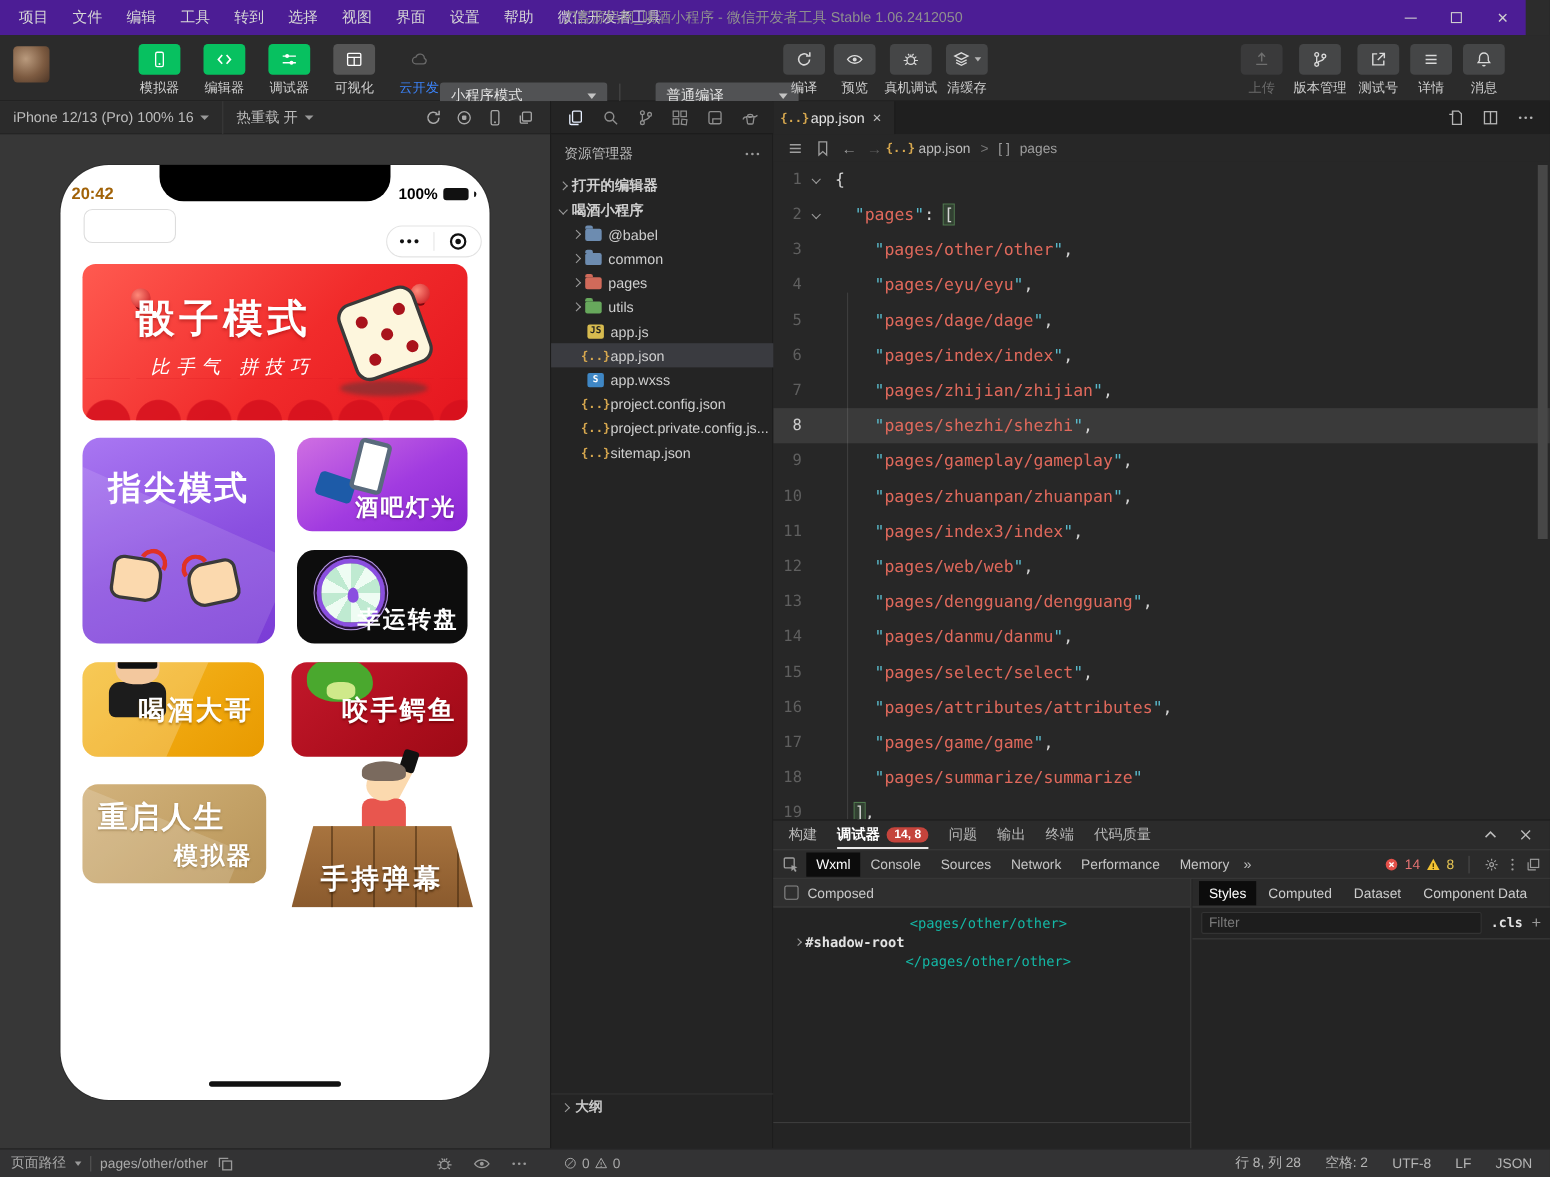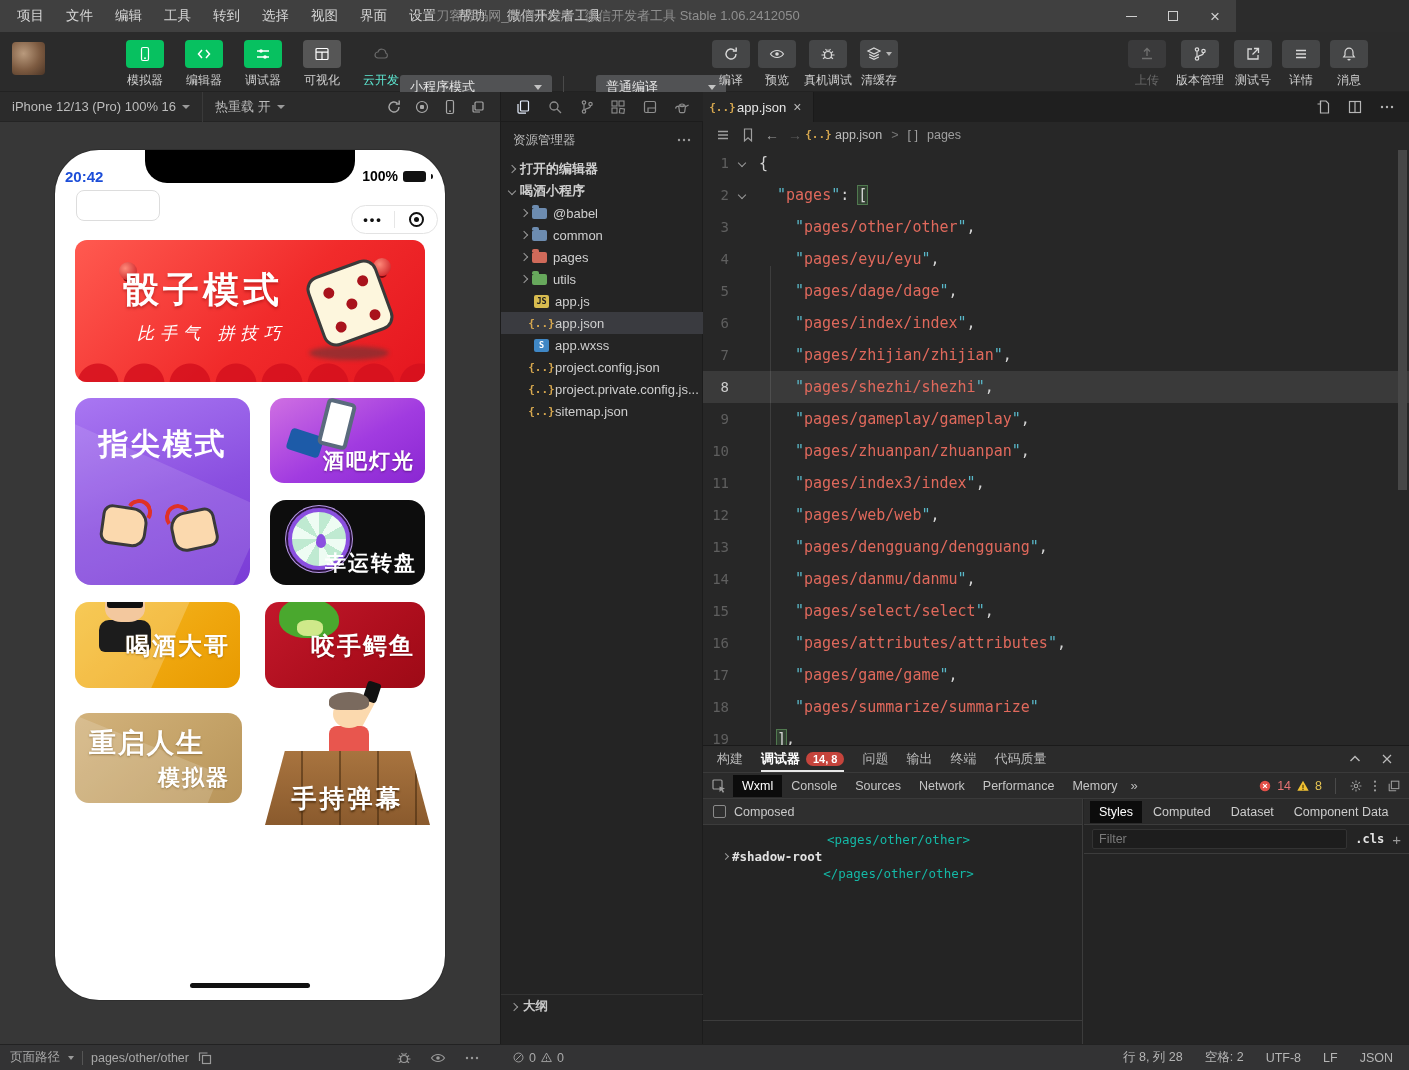--- a/index.html
+++ b/index.html
@@ -9,21 +9,21 @@
        font-family:"Liberation Sans","DejaVu Sans",sans-serif;font-size:13px;
        -webkit-font-smoothing:antialiased;}
   .abs{position:absolute;}
   .ico{display:inline-flex;align-items:center;justify-content:center;}
   .ico svg{width:16px;height:16px;display:block;}
   .chev{display:inline-block;width:6px;height:6px;border-right:1.4px solid #9a9a9a;border-bottom:1.4px solid #9a9a9a;flex:none;}
   .chev.r{transform:rotate(-45deg);}
   .chev.d{transform:rotate(45deg);}
 
   
-  #titlebar{left:0;top:0;width:1236px;height:32px;background:#404040;display:flex;align-items:center;}
+  #titlebar{left:0;top:0;width:1387px;height:32px;background:#4c1d95;display:flex;align-items:center;}
   #menubar{display:flex;gap:4px;padding-left:8px;}
   .menu-item{padding:3px 9px;color:#d6d6d6;font-size:13.5px;cursor:default;border-radius:3px;}
   #win-title{position:absolute;left:50%;transform:translateX(-50%);color:#8f8f8f;font-size:13px;white-space:nowrap;}
   #win-controls{margin-left:auto;display:flex;height:32px;}
   .win-btn{width:42px;height:32px;display:flex;align-items:center;justify-content:center;color:#cfcfcf;}
   .win-min-glyph{width:11px;height:0;border-top:1.4px solid #cfcfcf;}
   .win-max-glyph{width:10px;height:10px;border:1.4px solid #cfcfcf;}
   .win-close-glyph{font-size:17px;line-height:1;}
 
   
@@ -31,21 +31,21 @@
   #avatar{left:12px;top:10px;width:33px;height:33px;border-radius:4px;
     background:radial-gradient(circle at 35% 35%,#b99a7d,#7d5b41 55%,#4c3526);}
   .tb-group{display:flex;}
   #tb-modes{margin-left:120px;margin-top:8px;gap:9px;}
   .tb-mode{display:flex;flex-direction:column;align-items:center;width:50px;cursor:pointer;}
   .tb-mode .btnface{width:38px;height:28px;border-radius:4px;display:flex;align-items:center;justify-content:center;color:#fff;}
   .tb-mode.green .btnface{background:#07c160;}
   .tb-mode.gray .btnface{background:#565656;}
   .tb-mode.disabled .btnface{background:transparent;color:#6a6a6a;}
   .tb-mode .lbl{margin-top:4px;font-size:12px;color:#cfcfcf;white-space:nowrap;}
-  .tb-mode.disabled .lbl{color:#5eead4;}
+  .tb-mode.disabled .lbl{color:#3b82f6;}
   .dropdown{height:24px;background:#515254;border-radius:3px;color:#e3e3e3;font-size:13px;
     display:flex;align-items:center;padding:0 10px;gap:8px;cursor:pointer;}
   .dropdown .caret{width:0;height:0;border-left:4px solid transparent;border-right:4px solid transparent;border-top:5px solid #c3c3c3;margin-left:auto;}
   #dd-mode{left:400px;top:43px;width:152px;}
   .tb-vsep{left:563px;top:44px;width:1px;height:24px;background:#4a4a4a;}
   #dd-compile{left:576px;top:43px;width:130px;margin-left:20px;}
   #tb-actions{left:712px;top:8px;gap:8px;}
   .tb-act{display:flex;flex-direction:column;align-items:center;cursor:pointer;}
   .tb-act .btnface{min-width:38px;height:28px;border-radius:4px;background:#454647;color:#d9d9d9;display:flex;align-items:center;justify-content:center;padding:0 6px;gap:4px;}
   .tb-act .lbl{margin-top:4px;font-size:12px;color:#cfcfcf;white-space:nowrap;}
@@ -58,21 +58,21 @@
   #sim{left:0;top:92px;width:500px;height:952px;background:#373737;}
   #sim-header{position:absolute;left:0;top:0;width:500px;height:30px;background:#2b2b2b;border-bottom:1px solid #242424;display:flex;align-items:center;color:#bcbcbc;}
   #device-select{display:flex;align-items:center;gap:6px;padding:0 12px;height:30px;cursor:pointer;}
   #hot-reload{display:flex;align-items:center;gap:6px;padding:0 12px;height:30px;cursor:pointer;border-left:1px solid #3a3a3a;}
   .dd-caret{width:0;height:0;border-left:4px solid transparent;border-right:4px solid transparent;border-top:4.5px solid #9a9a9a;}
   #sim-header .hdr-icons{margin-left:auto;display:flex;gap:12px;padding-right:14px;color:#a8a8a8;}
   #sim-header .hdr-icons .ico{cursor:pointer;}
 
   #phone{position:absolute;left:55px;top:58px;width:390px;height:850px;background:#fff;border-radius:44px;overflow:hidden;box-shadow:0 0 0 1px #2e2e2e;}
   #notch{position:absolute;left:90px;top:0;width:210px;height:33px;background:#000;border-radius:0 0 22px 22px;}
-  #phone-time{position:absolute;left:10px;top:18px;color:#1d4ed8;font-size:15px;font-weight:700;}
+  #phone-time{position:absolute;left:10px;top:18px;color:#a16207;font-size:15px;font-weight:700;}
   #phone-batt{position:absolute;right:12px;top:18px;display:flex;align-items:center;gap:5px;color:#000;font-size:14px;font-weight:600;}
   .batt-body{width:23px;height:11px;border-radius:3px;background:#111;position:relative;}
   .batt-tip{width:2px;height:5px;background:#111;border-radius:0 2px 2px 0;}
   #phone-searchbox{position:absolute;left:21px;top:40px;width:84px;height:31px;border:1px solid #ddd;border-radius:8px;background:#fff;}
   #phone-capsule{position:absolute;left:296px;top:55px;width:87px;height:29px;border:1px solid #e3e3e3;border-radius:15px;background:#fff;display:flex;align-items:center;}
   #phone-capsule .dots{flex:1;text-align:center;color:#111;font-size:13px;letter-spacing:2px;font-weight:700;}
   #phone-capsule .cap-sep{width:1px;height:17px;background:#e6e6e6;}
   #phone-capsule .target{flex:1;display:flex;align-items:center;justify-content:center;}
   .target-ring{width:15px;height:15px;border:2px solid #111;border-radius:50%;display:flex;align-items:center;justify-content:center;}
   .target-dot{width:5px;height:5px;background:#111;border-radius:50%;}

